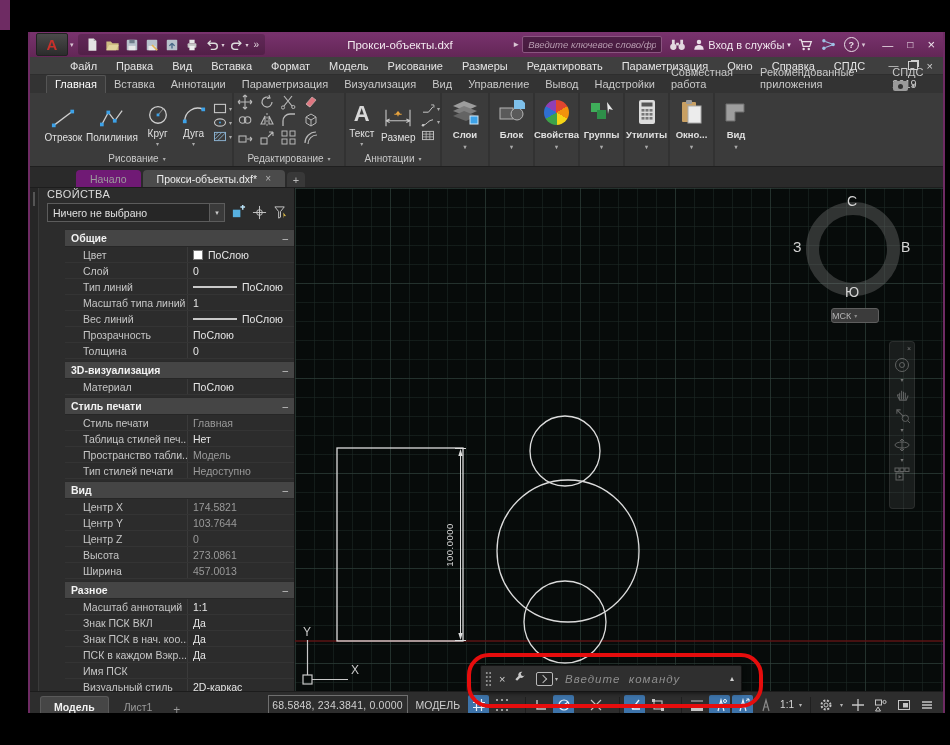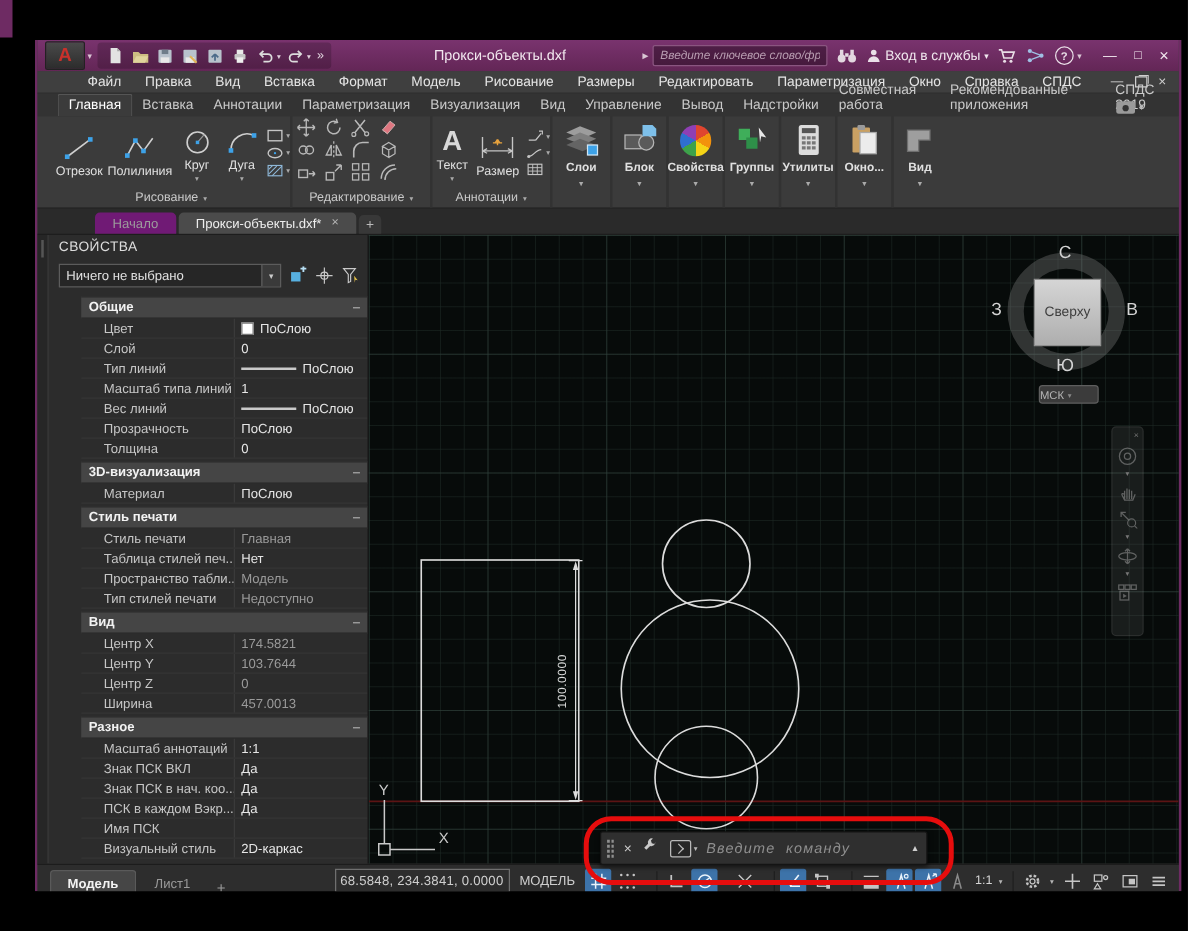--- a/index.html
+++ b/index.html
@@ -717,20 +717,26 @@
               <div class="prop-row">
                 <span class="prop-label">Центр Y</span>
                 <div class="prop-value dim">
                   <span>103.7644</span>
                 </div>
               </div>
               <div class="prop-row">
                 <span class="prop-label">Центр Z</span>
                 <div class="prop-value dim">
                   <span>0</span>
+                </div>
+              </div>
+              <div class="prop-row">
+                <span class="prop-label">Высота</span>
+                <div class="prop-value dim">
+                  <span>273.0861</span>
                 </div>
               </div>
               <div class="prop-row">
                 <span class="prop-label">Ширина</span>
                 <div class="prop-value dim">
                   <span>457.0013</span>
                 </div>
               </div>
               <div class="sect-header">
                 <span class="sname">Разное</span>
@@ -799,21 +805,20 @@
             <text x="56" y="486" fill="#c9c9c9" font-size="12" font-family="Liberation Sans, sans-serif">X</text>
           </g>
         </svg>
 
         <div class="viewcube">
           <div class="vc-ring"></div>
           <div class="vc-letter" style="left:52px;top:-3px;">С</div>
           <div class="vc-letter" style="left:50px;top:88px;">Ю</div>
           <div class="vc-letter" style="left:-2px;top:43px;">З</div>
           <div class="vc-letter" style="left:106px;top:43px;">В</div>
-          <div class="vc-face">Сверху</div>
         </div>
         <div class="wcs-pill">
           <span>МСК</span>
           <span class="caret">▾</span>
         </div>
 
         <div class="navbar">
           <span class="nav-close">×</span>
           <svg width="16" height="16" viewBox="0 0 16 16">
               <circle cx="8" cy="8" r="6.5" stroke="#9a9a9a" fill="none"></circle>

